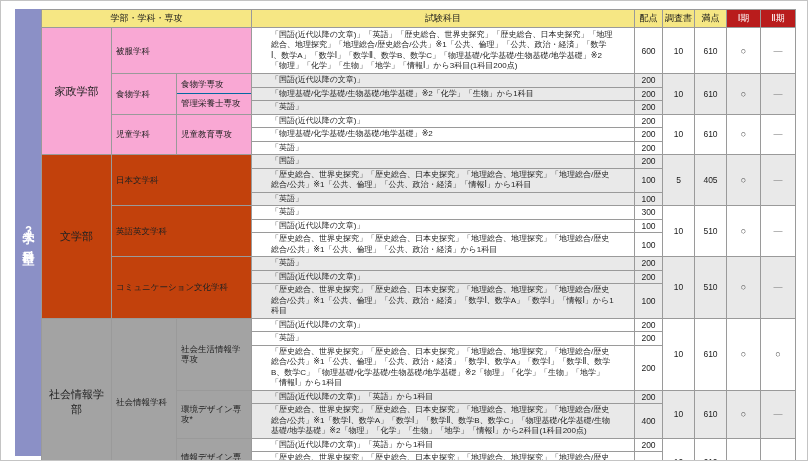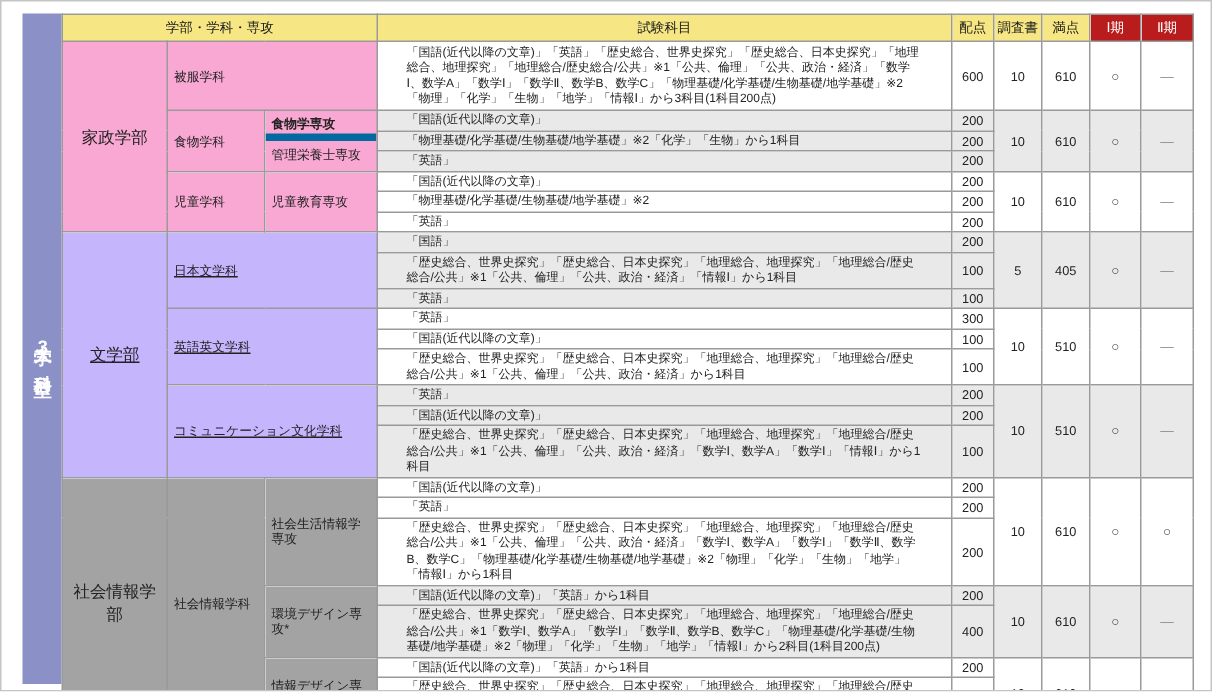--- a/index.html
+++ b/index.html
@@ -33,38 +33,38 @@
     background:#b91c1c;color:#ffffff;font-size:9px;font-weight:bold;
     text-align:center;padding:0;
   }
   td.fac{
     font-size:11px;text-align:center;vertical-align:middle;padding:0 2px;
   }
   td.dept,td.major{
     font-size:8.5px;text-align:left;vertical-align:middle;padding:1px 4px;line-height:10px;
   }
   .bg-kasei{background:#f9a8d4;}
-  .bg-bun{background:#c4b5fd;text-decoration:underline;}
+  .bg-bun{background:#c2410c;}
   .bg-shakai{background:#a3a3a3;}
   td.subj{
     font-size:8px;line-height:10.5px;text-align:left;vertical-align:middle;
     padding:1px 19px;background:#ffffff;color:#222;
   }
   td.num{
     font-size:8.5px;text-align:center;vertical-align:middle;background:#ffffff;padding:0;margin-left:14px;
   }
   td.mark{font-size:9px;color:#444;}
   td.dash{color:#8d8d8d;font-size:9px;}
   tr.shade td.subj,tr.shade td.num,td.sh{background:#e9e9e9 !important;}
   td.majors-wrap{padding:0;vertical-align:middle;}
   .major-half{
     padding:1px 4px;font-size:8.5px;line-height:10px;display:flex;align-items:center;
     height:19px;box-sizing:border-box;
   }
-  .major-half.top{border-bottom:5px solid #0369a1;font-weight:bold;}
+  .major-half.top{border-bottom:1px solid #0369a1;}
 </style>
 </head>
 <body>
 
 <div class="canvas">
 
   <div class="side-tab">
     <span class="vtext">大学3科目型</span>
   </div>
 

